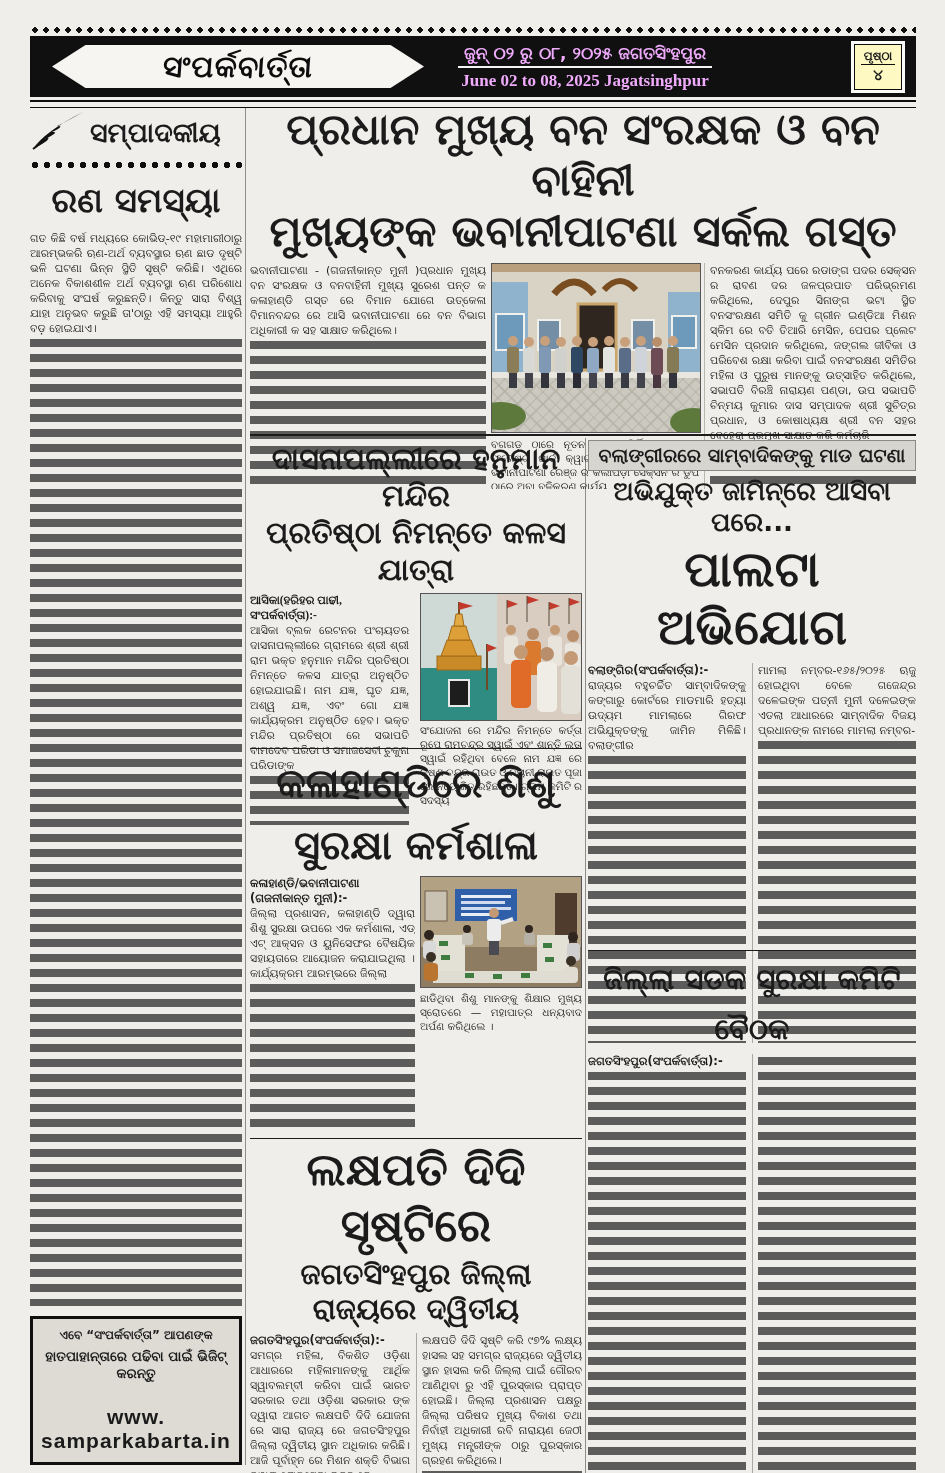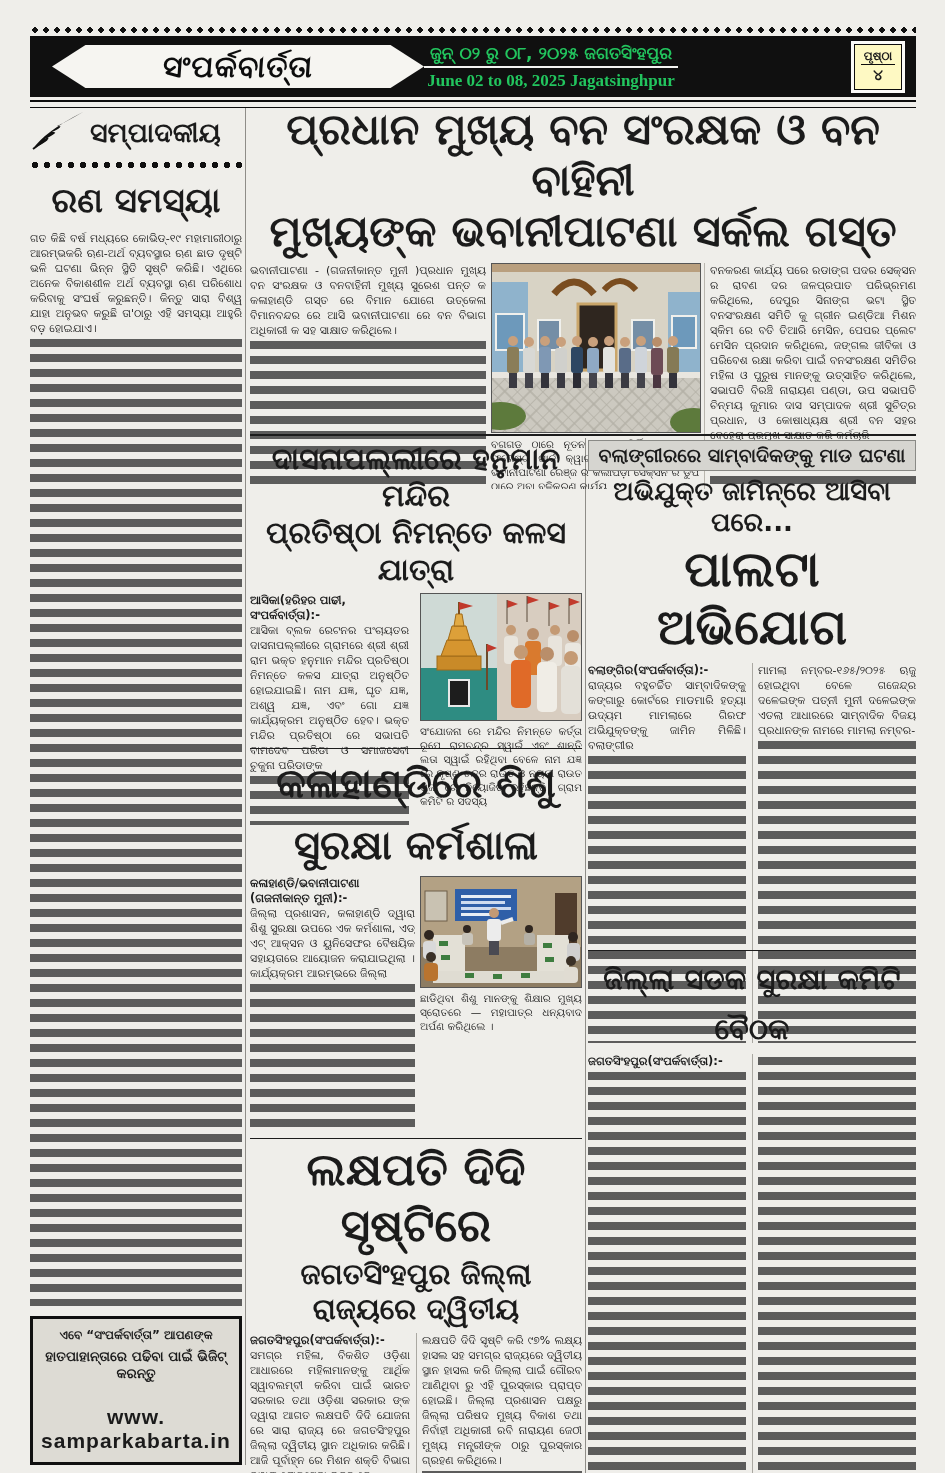--- a/index.html
+++ b/index.html
@@ -9,21 +9,21 @@
   
   .dotted-top{position:absolute;left:30px;top:26px;width:886px;height:8px;
       background:radial-gradient(circle 3px at 5px 4px,#101010 90%,transparent 95%);
       background-size:11px 8px;background-repeat:repeat-x;}
   .masthead{position:absolute;left:30px;top:36px;width:886px;height:61px;background:#101010;
       display:flex;align-items:center;}
   .badge{margin-left:22px;width:372px;height:46px;background:#f6f5f1;
       clip-path:polygon(0% 50%,9% 3%,91% 3%,100% 50%,91% 97%,9% 97%);
       display:flex;align-items:center;justify-content:center;}
   .badge .logo{font-size:30px;font-weight:bold;color:#0d0d0d;letter-spacing:1px;transform:skewX(-4deg);}
-  .dateblock{text-align:center;color:#22c55e;}
+  .dateblock{margin-left:34px;text-align:center;color:#f0abfc;}
   .dateblock .odia{font-size:17px;font-weight:bold;border-bottom:2px solid #f4f4f2;padding:0 6px 3px;}
   .dateblock .eng{font-family:"Liberation Serif",serif;font-size:17px;font-weight:bold;margin-top:3px;}
   .pagebox{margin-left:auto;margin-right:14px;width:46px;height:44px;background:#fef9c3;
       border:1px solid #0d0d0d;box-shadow:0 0 0 3px #fbfbf9;display:flex;flex-direction:column;
       align-items:center;justify-content:center;}
   .pagebox .lbl{font-size:12px;font-weight:bold;border-bottom:1px solid #0d0d0d;padding:0 3px 1px;}
   .pagebox .num{font-size:15px;font-weight:bold;margin-top:1px;}
   .double-rule{position:absolute;left:30px;top:100px;width:886px;height:5px;
       border-top:2px solid #0d0d0d;border-bottom:1px solid #0d0d0d;}
   
@@ -55,21 +55,21 @@
   .forest-row{display:flex;gap:5px;margin-top:6px;}
   .forest-colA{width:236px;height:224px;}
   .forest-rightwrap{flex:1;display:flex;flex-direction:column;}
   .forest-subrow{display:flex;gap:5px;}
   .forest-photo{width:208px;}
   .forest-colB{flex:1;height:226px;border-left:1px solid #b9b6ae;padding-left:5px;}
   .forest-below{height:52px;overflow:hidden;margin-top:4px;}
   
   .dasana{position:absolute;left:250px;top:440px;width:332px;}
   .dasana .h2{font-size:30px;line-height:37px;font-weight:bold;text-align:center;}
-  .dasana-row{display:flex;gap:11px;margin-top:5px;}
+  .dasana-row{display:flex;gap:11px;margin-top:5px;font-family:Liberation Serif, serif;}
   .dasana-colA{width:167px;height:232px;}
   .dasana-colB{flex:1;display:flex;flex-direction:column;}
   .dasana-below{height:100px;overflow:hidden;margin-top:3px;}
   
   .balangir{position:absolute;left:588px;top:440px;width:328px;}
   .kicker{background:#d6d5d0;border:1px solid #8a8a86;text-align:center;font-size:19px;font-weight:bold;padding:3px 2px;}
   .balangir .subhead{font-size:26px;font-weight:bold;text-align:center;margin-top:5px;}
   .balangir .h1{font-size:49px;font-weight:bold;text-align:center;margin:3px 0 6px;}
   .cols2{display:flex;gap:6px;}
   .cols2 .c{flex:1;height:380px;}

